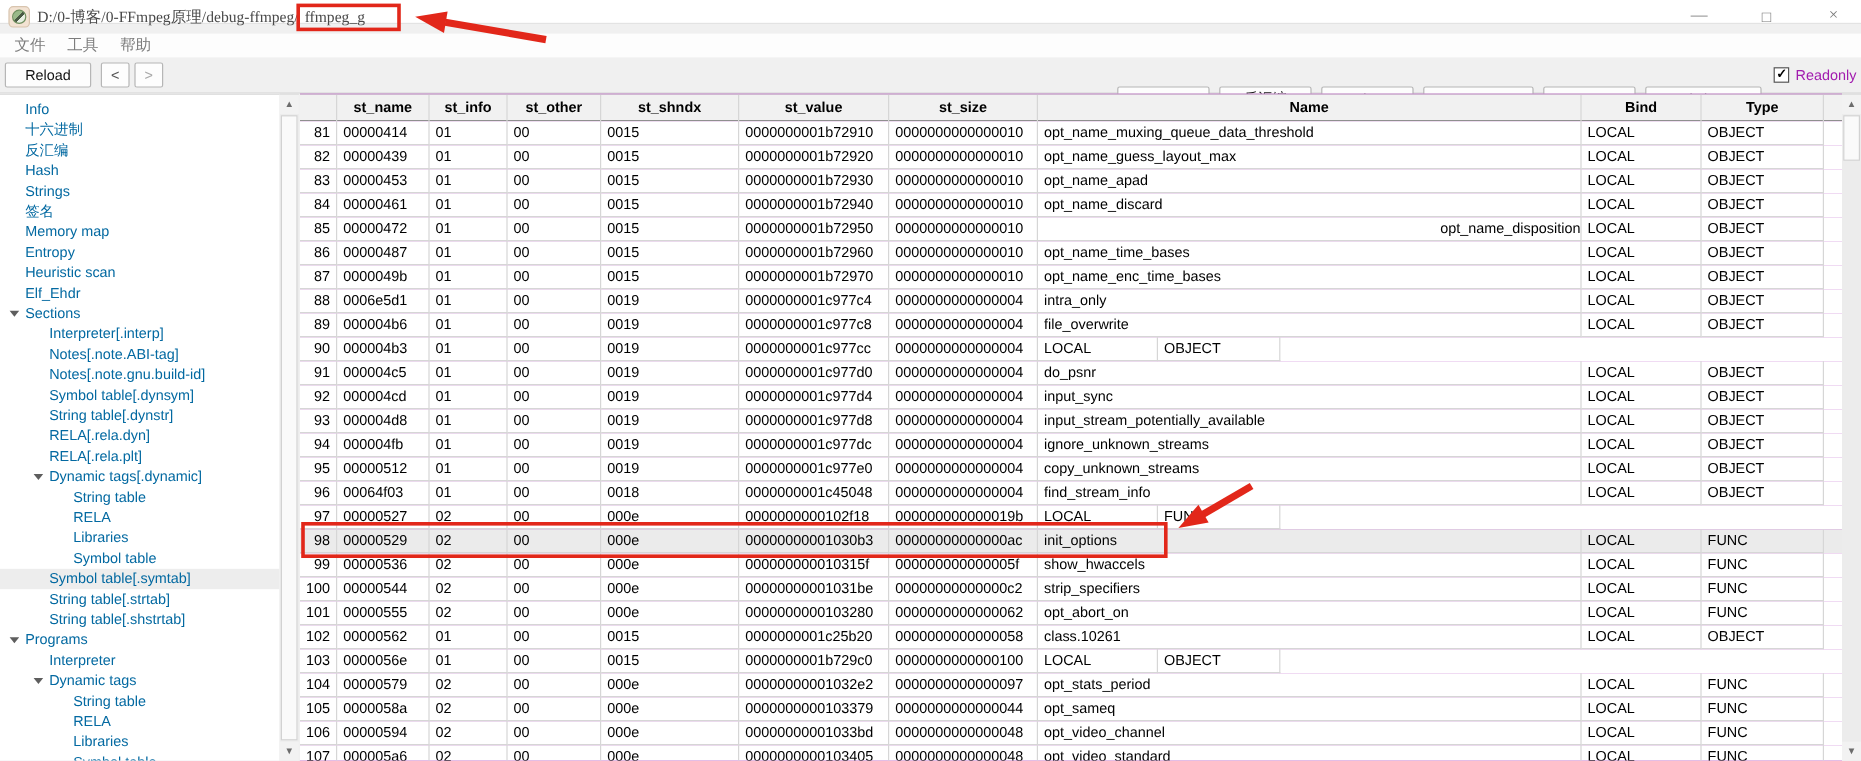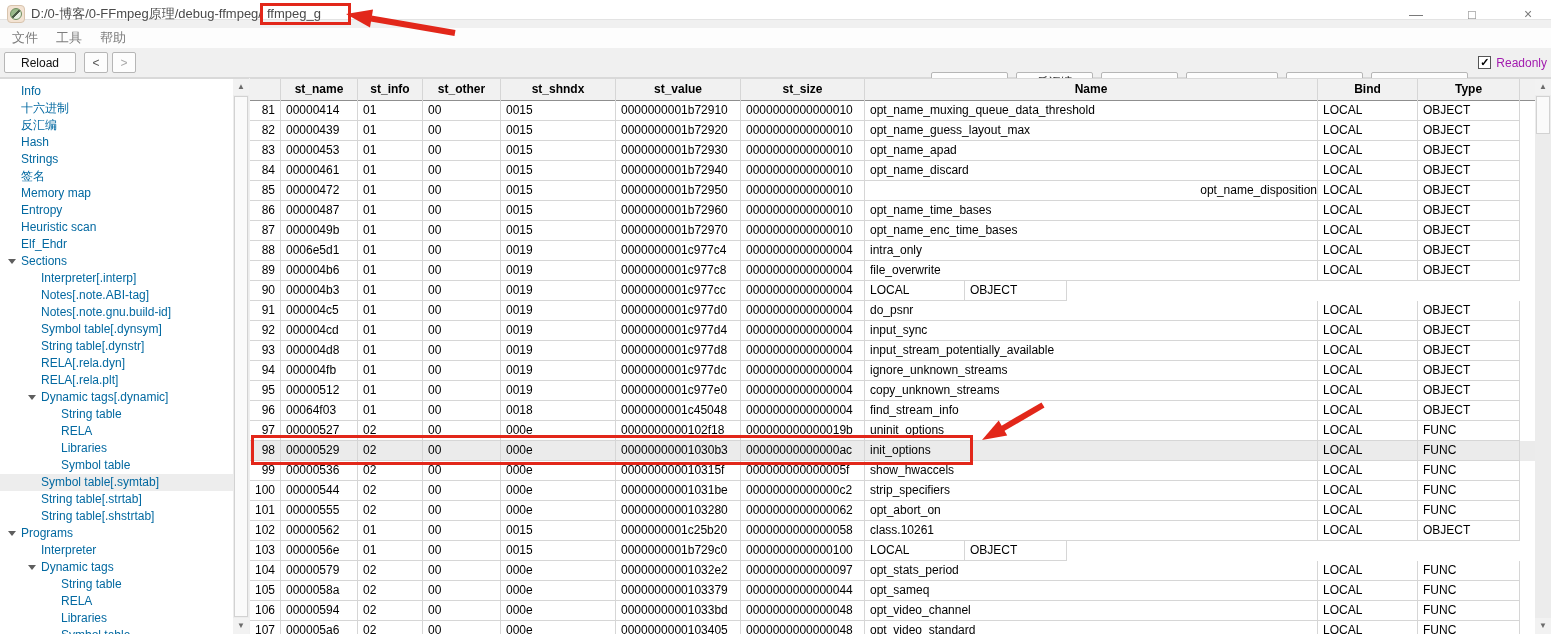--- a/index.html
+++ b/index.html
@@ -2,21 +2,21 @@
 <html><head>
 <meta charset="utf-8">
 <style>
   * { margin:0; padding:0; box-sizing:border-box; }
   html,body { width:1551px; height:634px; overflow:hidden;
     font-family:"Liberation Sans", sans-serif; background:#f0f0f0; }
   .app { position:relative; width:1551px; height:634px; }
 
   
   .titlebar { position:absolute; left:0; top:0; width:1551px; height:20px;
-    background:#ffffff; border-bottom:1px solid #e3e3e3; }
+    background:#ffffff; border-bottom:1px solid #e3e3e3;font-family:Liberation Serif, serif; }
   .app-icon { position:absolute; left:7px; top:5px; width:18px; height:18px;
     border-radius:4px; background:#f3e3d3; border:1px solid #d8c4ae; }
   .app-icon .swirl { position:absolute; left:2px; top:2px; width:12px; height:12px;
     border-radius:50%; background:#e9f0e2; border:1px solid #6f8f5f;
     background:linear-gradient(135deg,#9ab98a 0 45%, #4a5a45 45% 60%, #e7efe2 60%); }
   .title-text { position:absolute; left:31px; top:5px; font-size:13px; color:#4a4a4a;
     white-space:nowrap; }
   .title-hl { display:inline-block; border:3px solid #e2271a; padding:0 27px 1px 4px;
     margin:-3px 0 0 -2px; color:#4a4a4a; }
   .win-controls { position:absolute; right:10px; top:0; height:28px; display:flex;
@@ -451,21 +451,20 @@
           <div class="t-cell" style="width: 102px;">OBJECT</div>
         </div>
         <div class="t-row">
           <div class="t-cell num" style="width: 31px;">97</div>
           <div class="t-cell" style="width: 77px;">00000527</div>
           <div class="t-cell" style="width: 65px;">02</div>
           <div class="t-cell" style="width: 78px;">00</div>
           <div class="t-cell" style="width: 115px;">000e</div>
           <div class="t-cell" style="width: 125px;">0000000000102f18</div>
           <div class="t-cell" style="width: 124px;">000000000000019b</div>
-          <div class="t-cell" style="width: 453px;">uninit_options</div>
           <div class="t-cell" style="width: 100px;">LOCAL</div>
           <div class="t-cell" style="width: 102px;">FUNC</div>
         </div>
         <div class="t-row selected">
           <div class="t-cell num" style="width: 31px;">98</div>
           <div class="t-cell" style="width: 77px;">00000529</div>
           <div class="t-cell" style="width: 65px;">02</div>
           <div class="t-cell" style="width: 78px;">00</div>
           <div class="t-cell" style="width: 115px;">000e</div>
           <div class="t-cell" style="width: 125px;">00000000001030b3</div>

